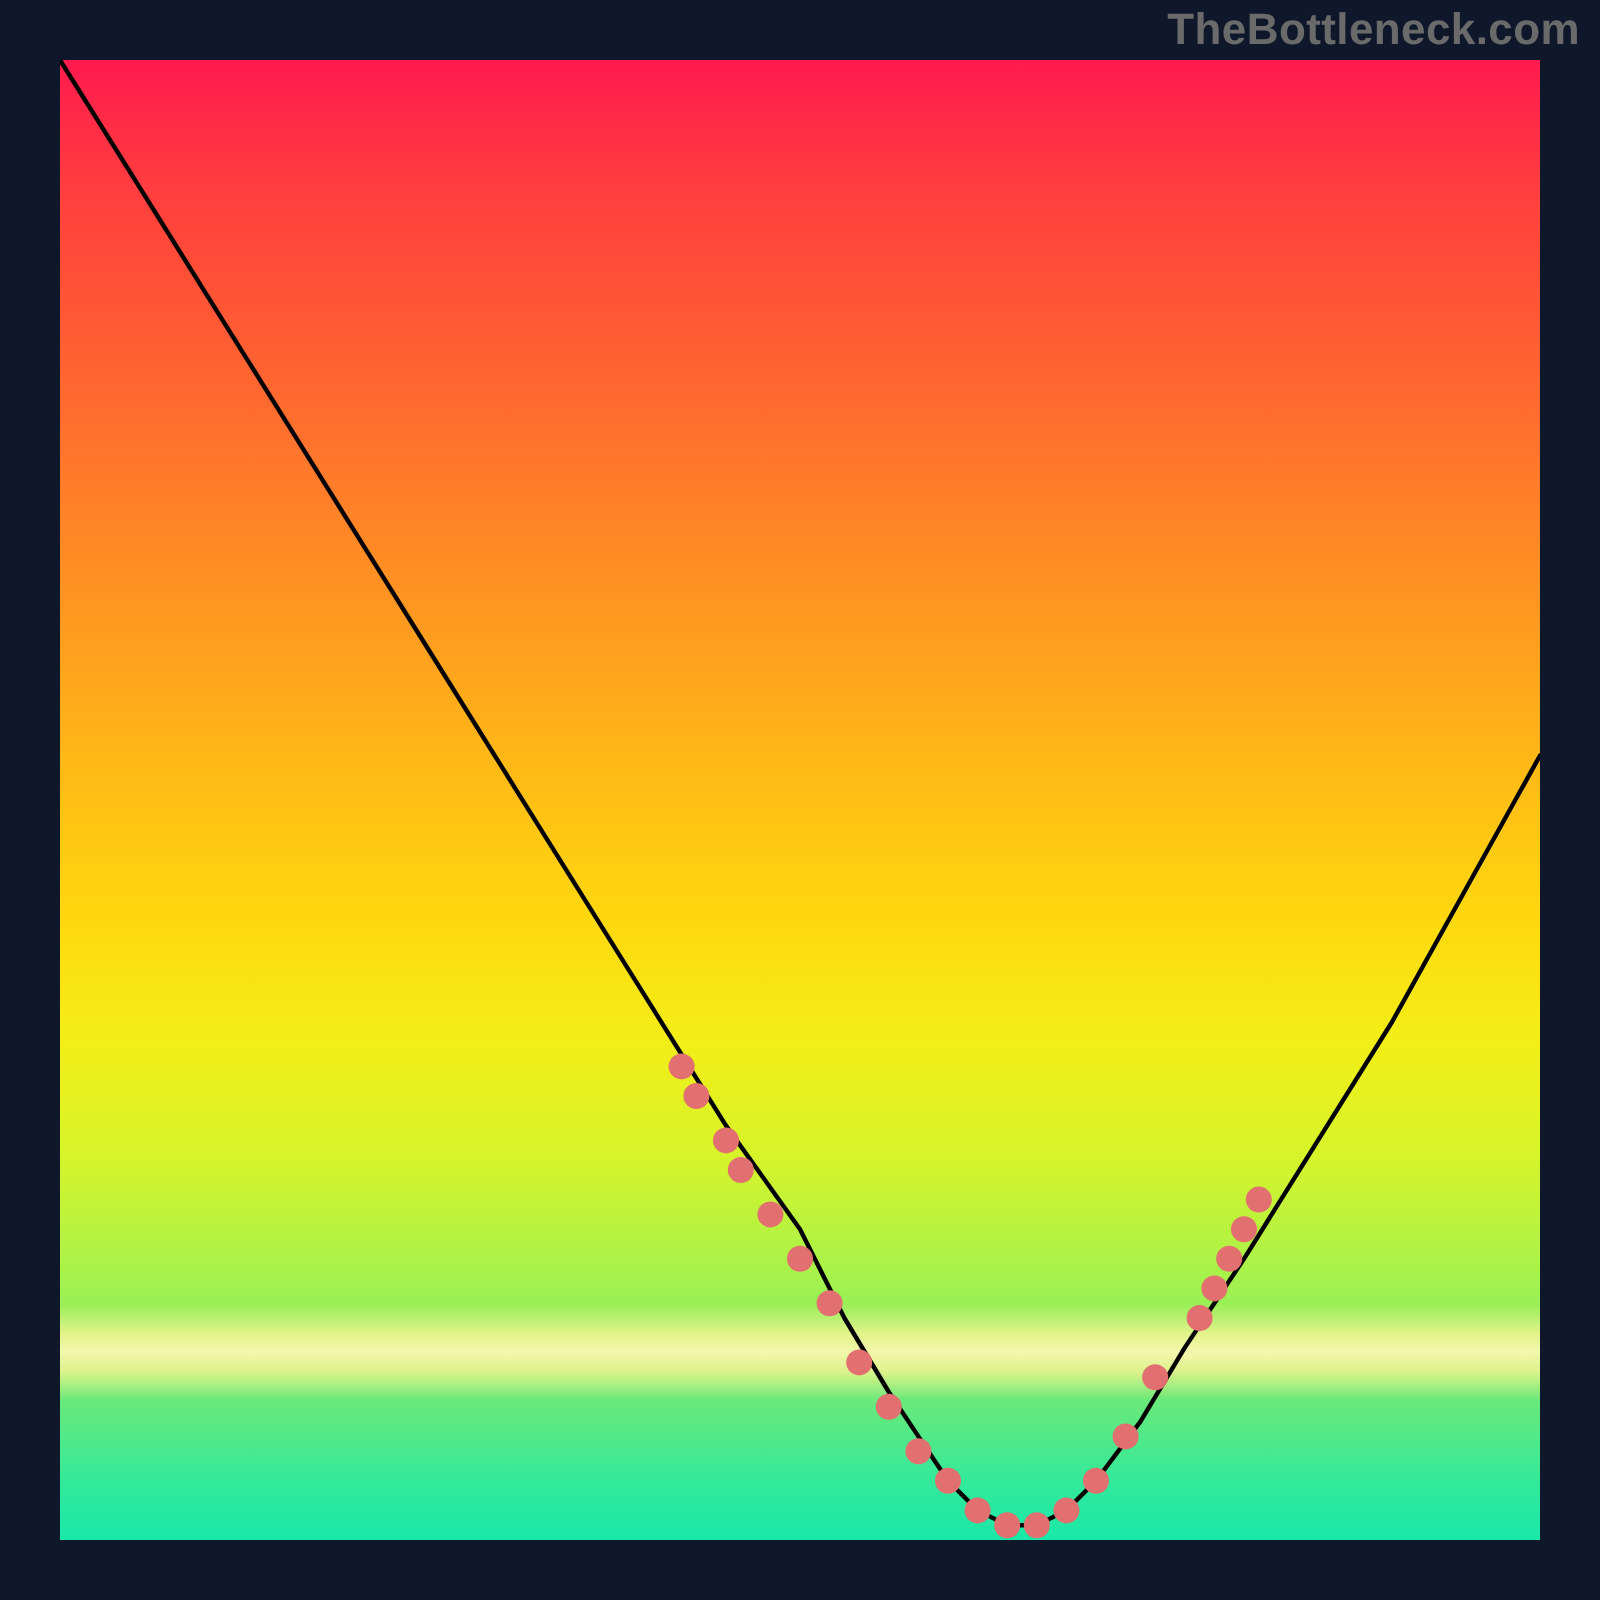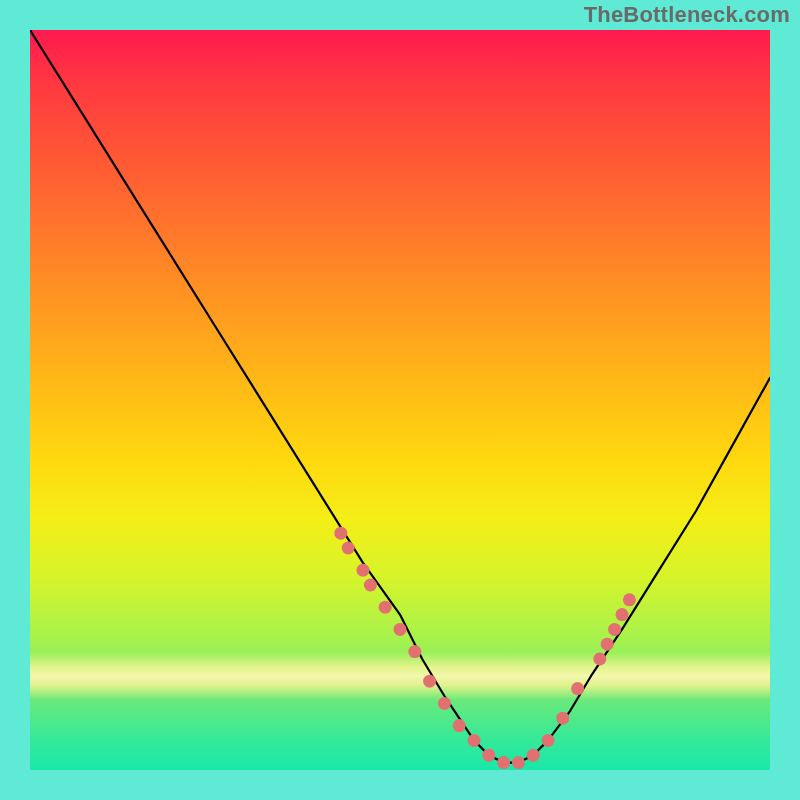--- a/index.html
+++ b/index.html
@@ -8,21 +8,21 @@
     background: #000;
     width: 800px;
     height: 800px;
     overflow: hidden;
     font-family: Arial, Helvetica, sans-serif;
   }
   .frame {
     position: relative;
     width: 800px;
     height: 800px;
-    background: #5eead4;
+    background: #0f172a;
   }
   .watermark {
     position: absolute;
     top: 2px;
     right: 10px;
     color: #6a6a6a;
     font-size: 22px;
     font-weight: 600;
     letter-spacing: 0.2px;
   }

